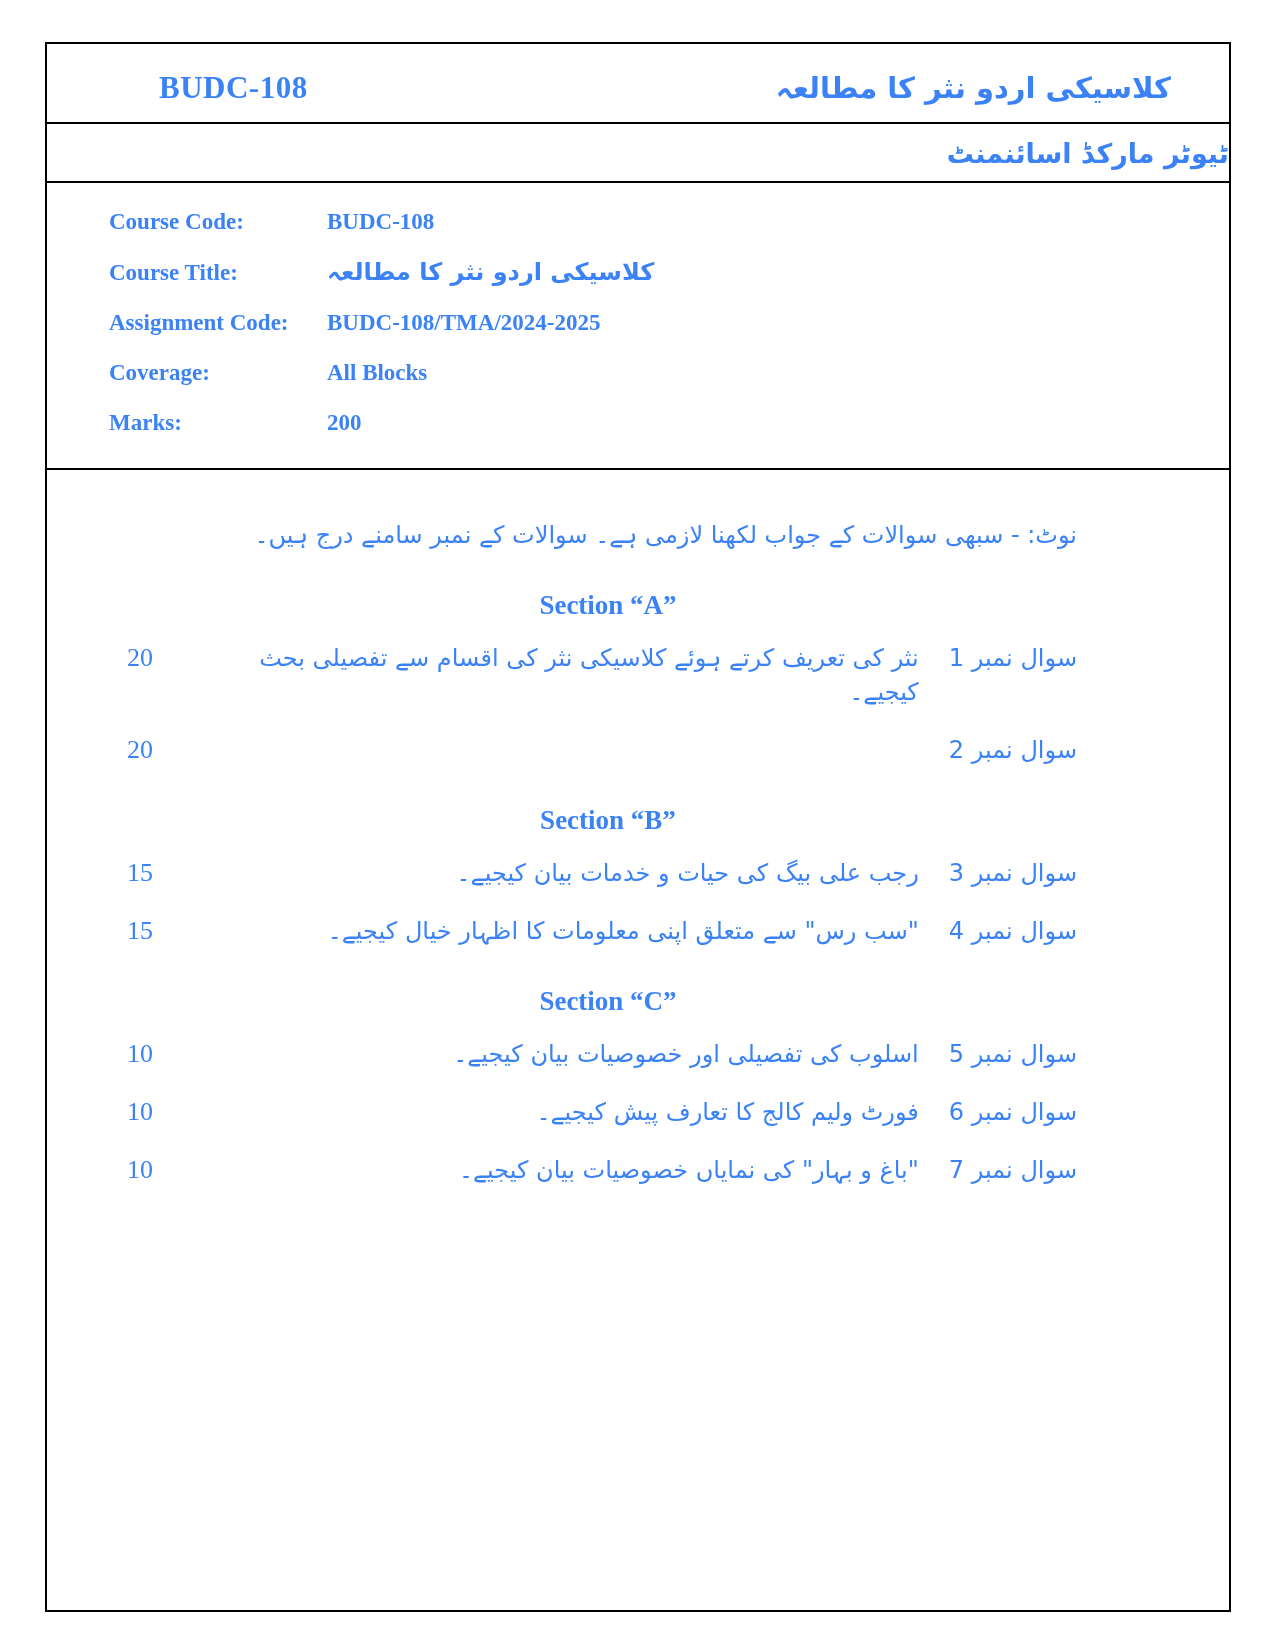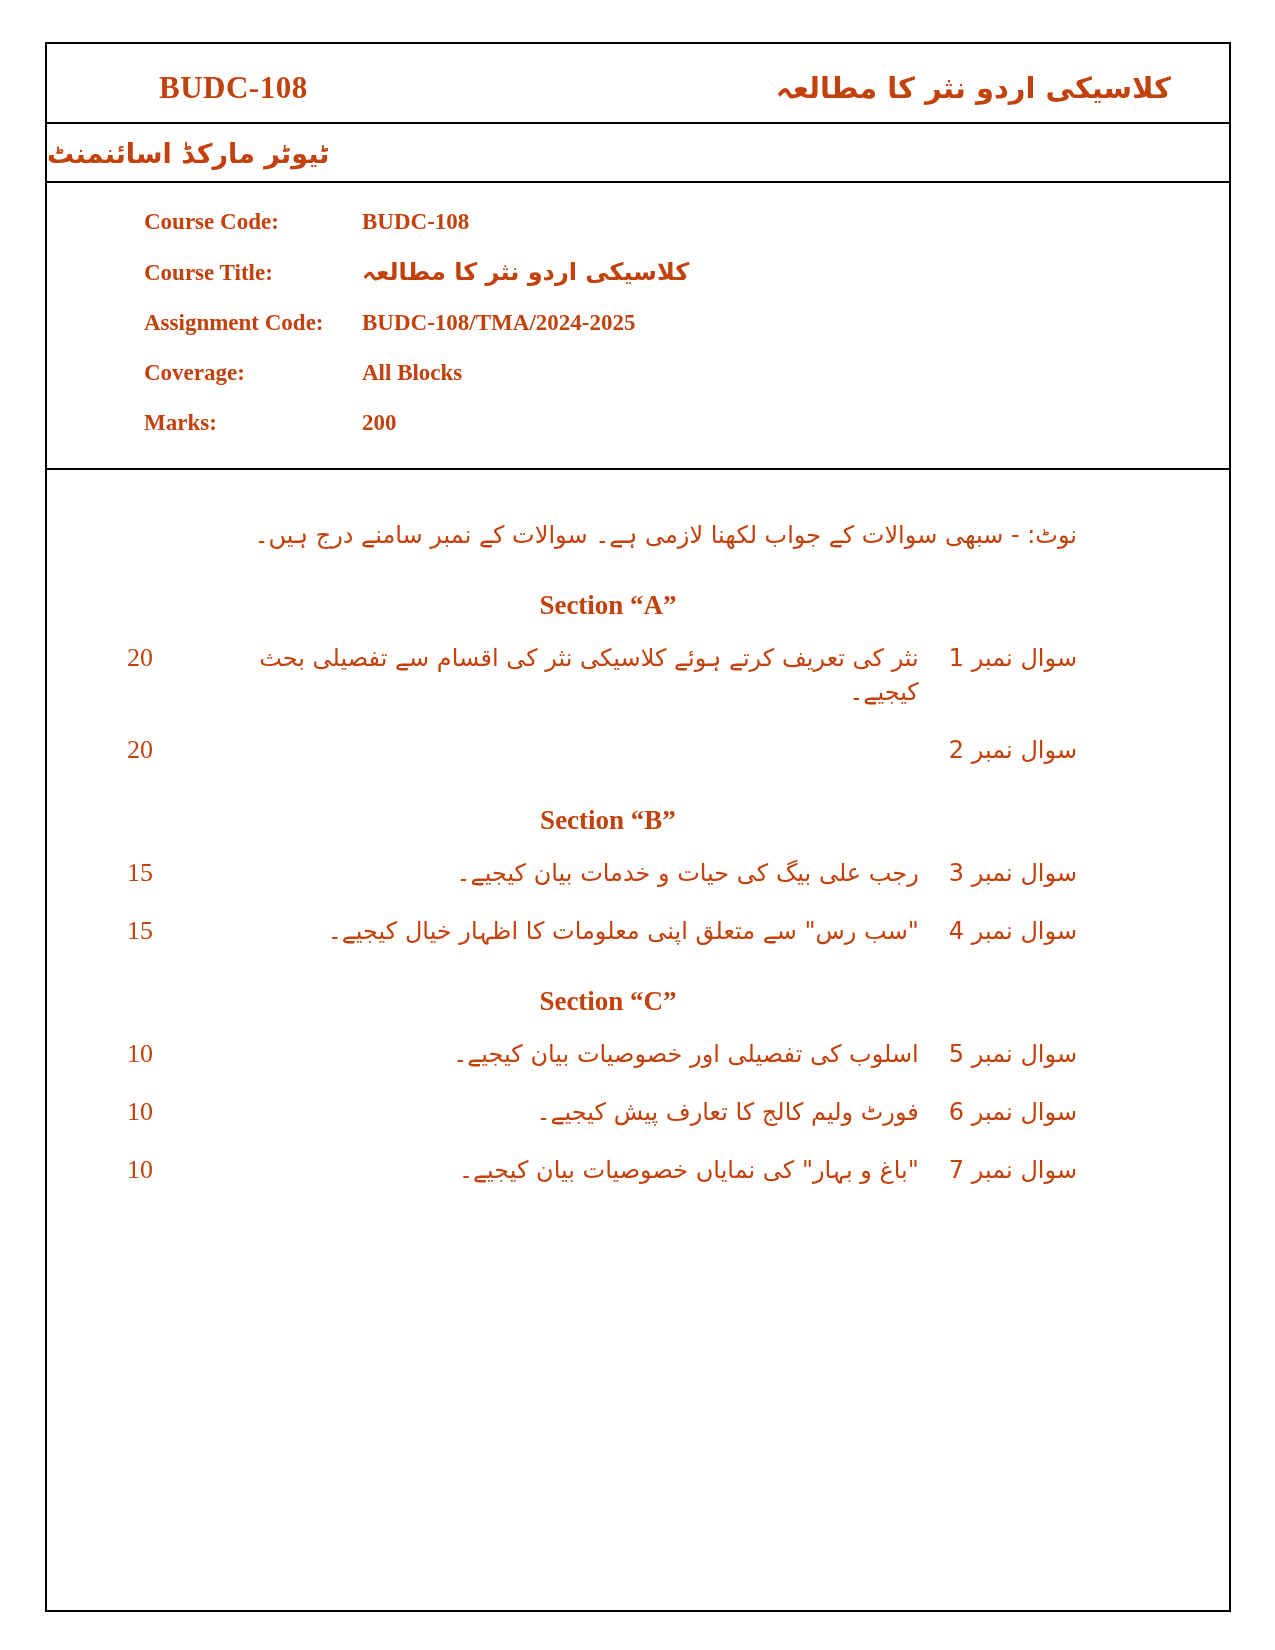--- a/index.html
+++ b/index.html
@@ -1,21 +1,21 @@
 <!DOCTYPE html>
 <html><head>
 <meta charset="utf-8">
 <style>
   html, body { margin: 0; padding: 0; background: #ffffff; }
   .page {
     position: relative;
     width: 1275px;
     height: 1650px;
     background: #ffffff;
-    color: #c2410c;
+    color: #3b82f6;
     font-family: "Liberation Serif", serif;
     overflow: hidden;
   }
   .border-box {
     position: absolute;
     left: 45px;
     top: 42px;
     width: 1186px;
     height: 1570px;
     border: 2px solid #000000;
@@ -34,27 +34,27 @@
     font-weight: bold;
     letter-spacing: 0.5px;
   }
   .header-title-urdu {
     font-size: 29px;
     font-weight: bold;
   }
   .rule { border-top: 2px solid #000000; height: 0; }
 
   .assignment-heading {
-    text-align: left;
+    text-align: right;
     padding: 14px 0 12px 0;
     font-size: 27px;
     font-weight: bold;
   }
 
-  .details { padding: 24px 0 10px 97px; }
+  .details { padding: 24px 0 10px 62px; }
   .detail-row {
     display: flex;
     align-items: baseline;
     margin-bottom: 20px;
     font-size: 23px;
     font-weight: bold;
     line-height: 30px;
   }
   .detail-label { width: 218px; flex: 0 0 218px; }
   .detail-value {}

